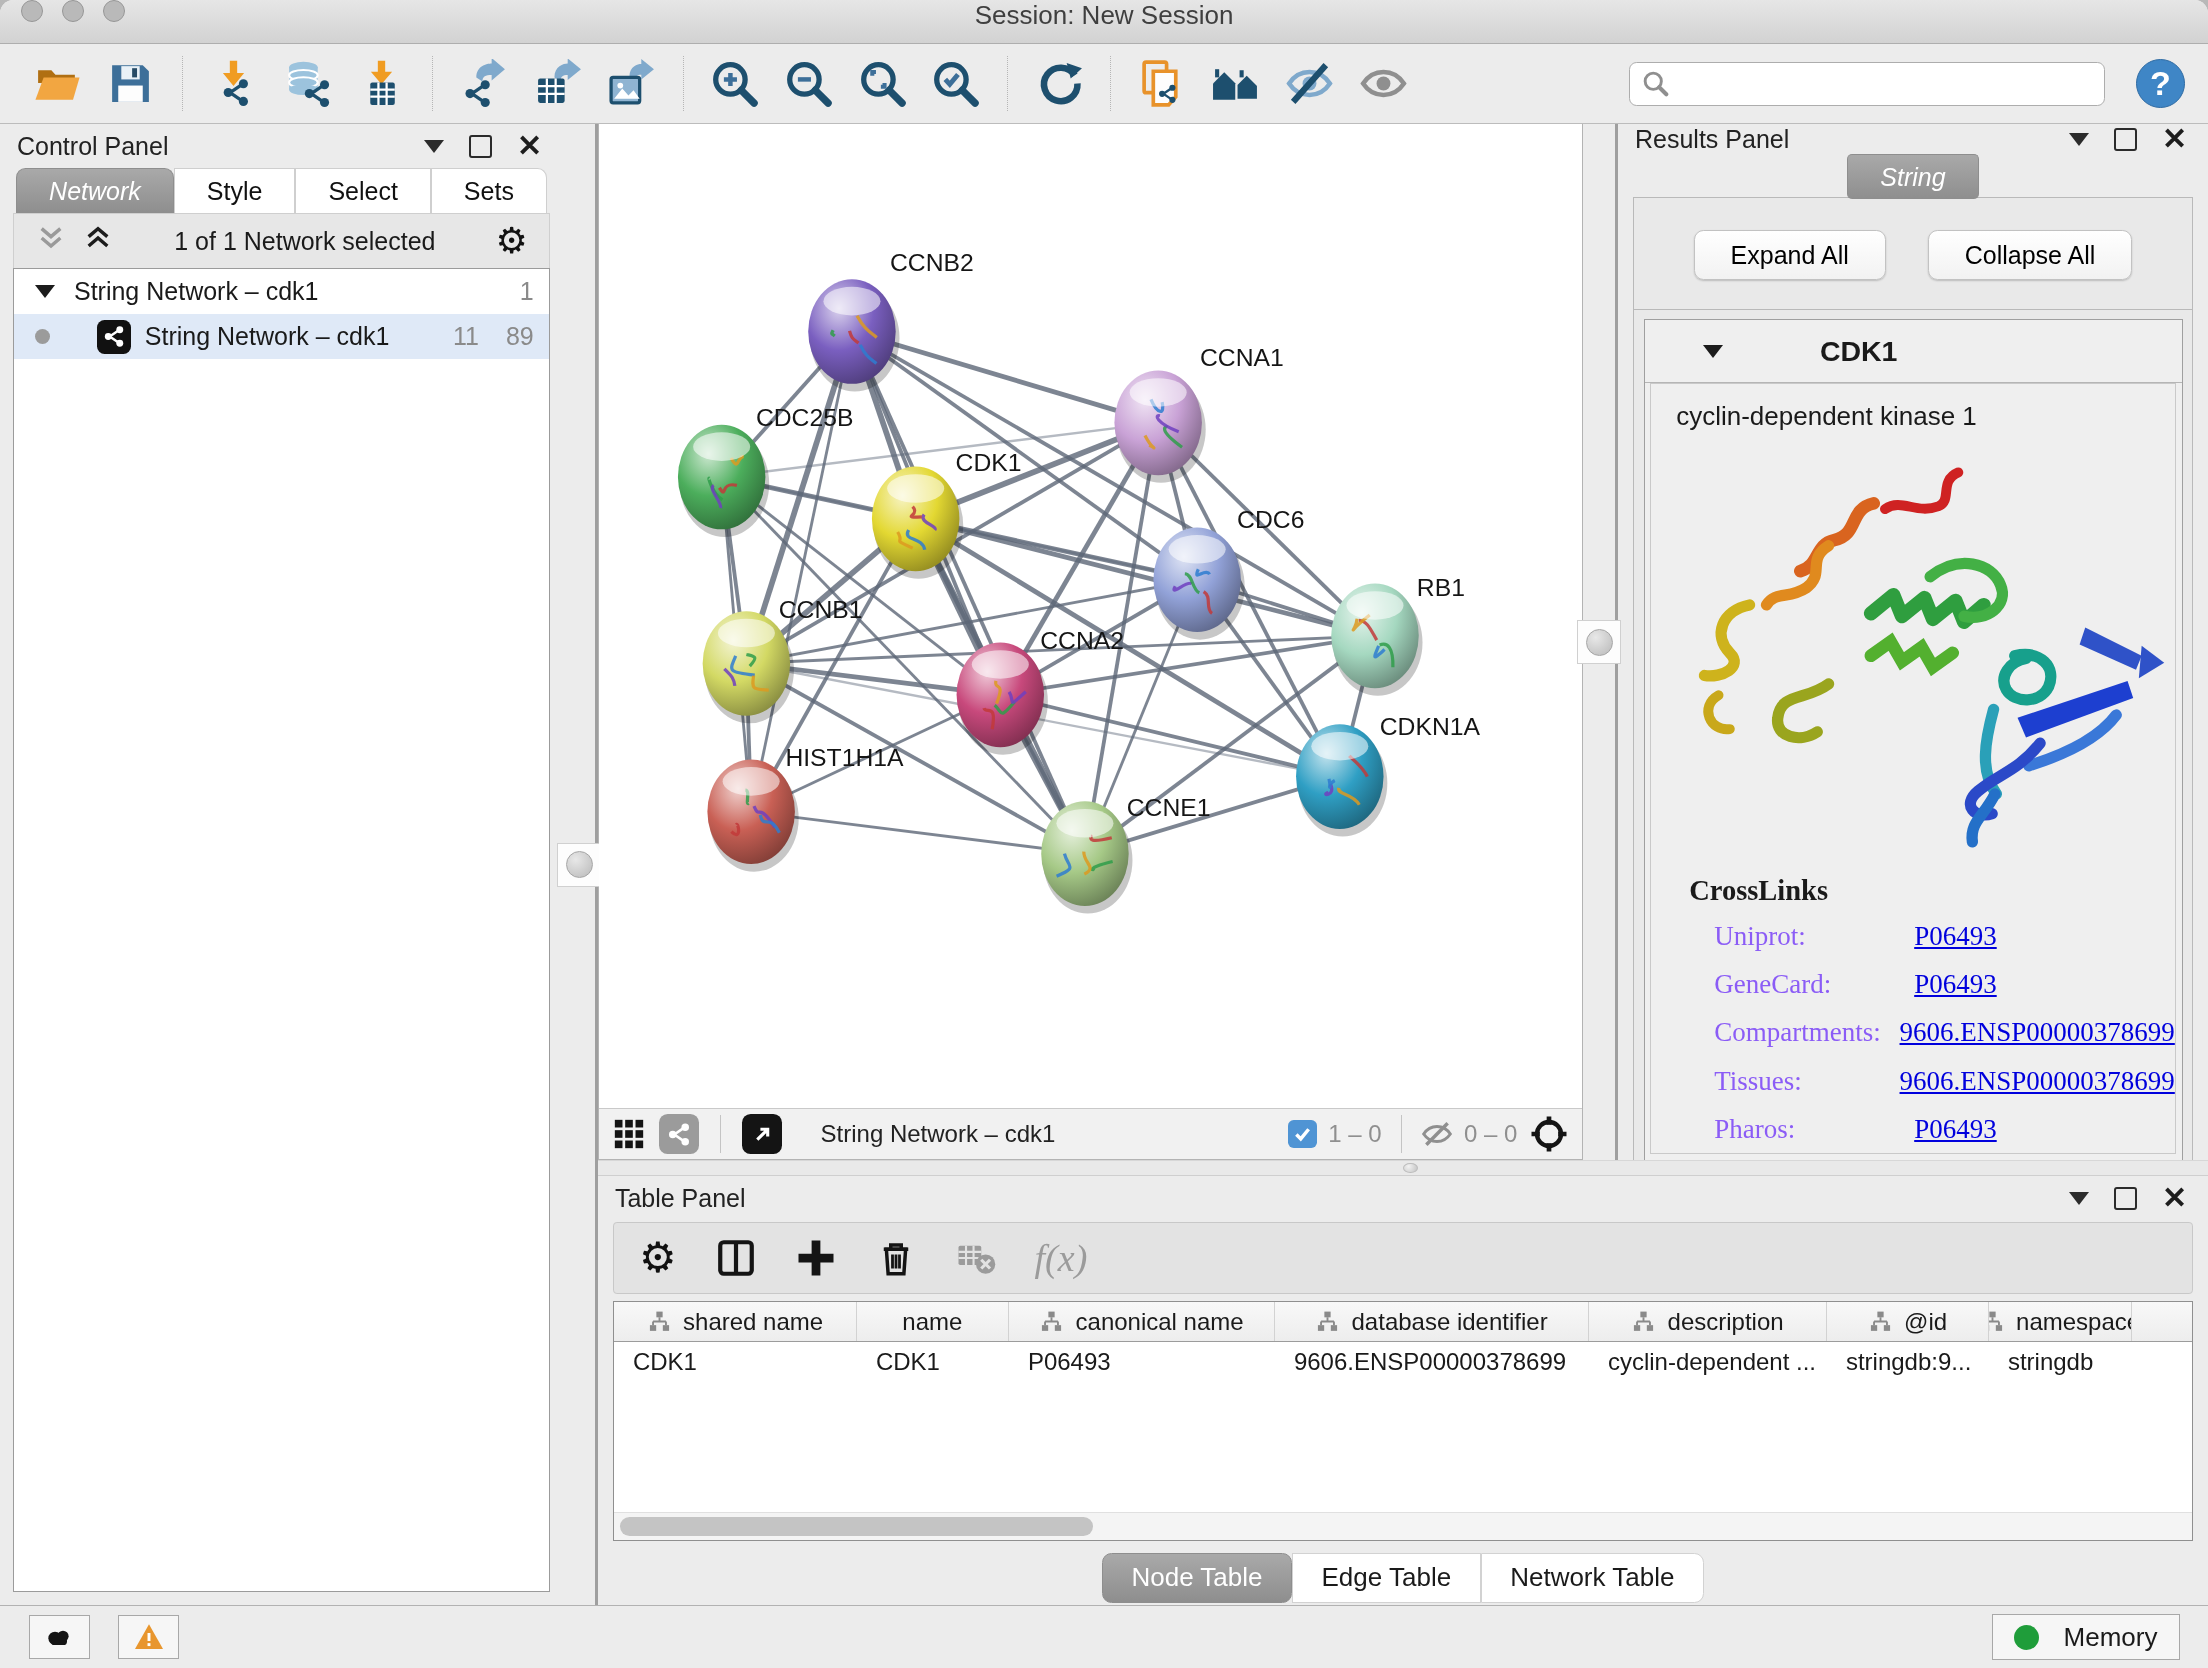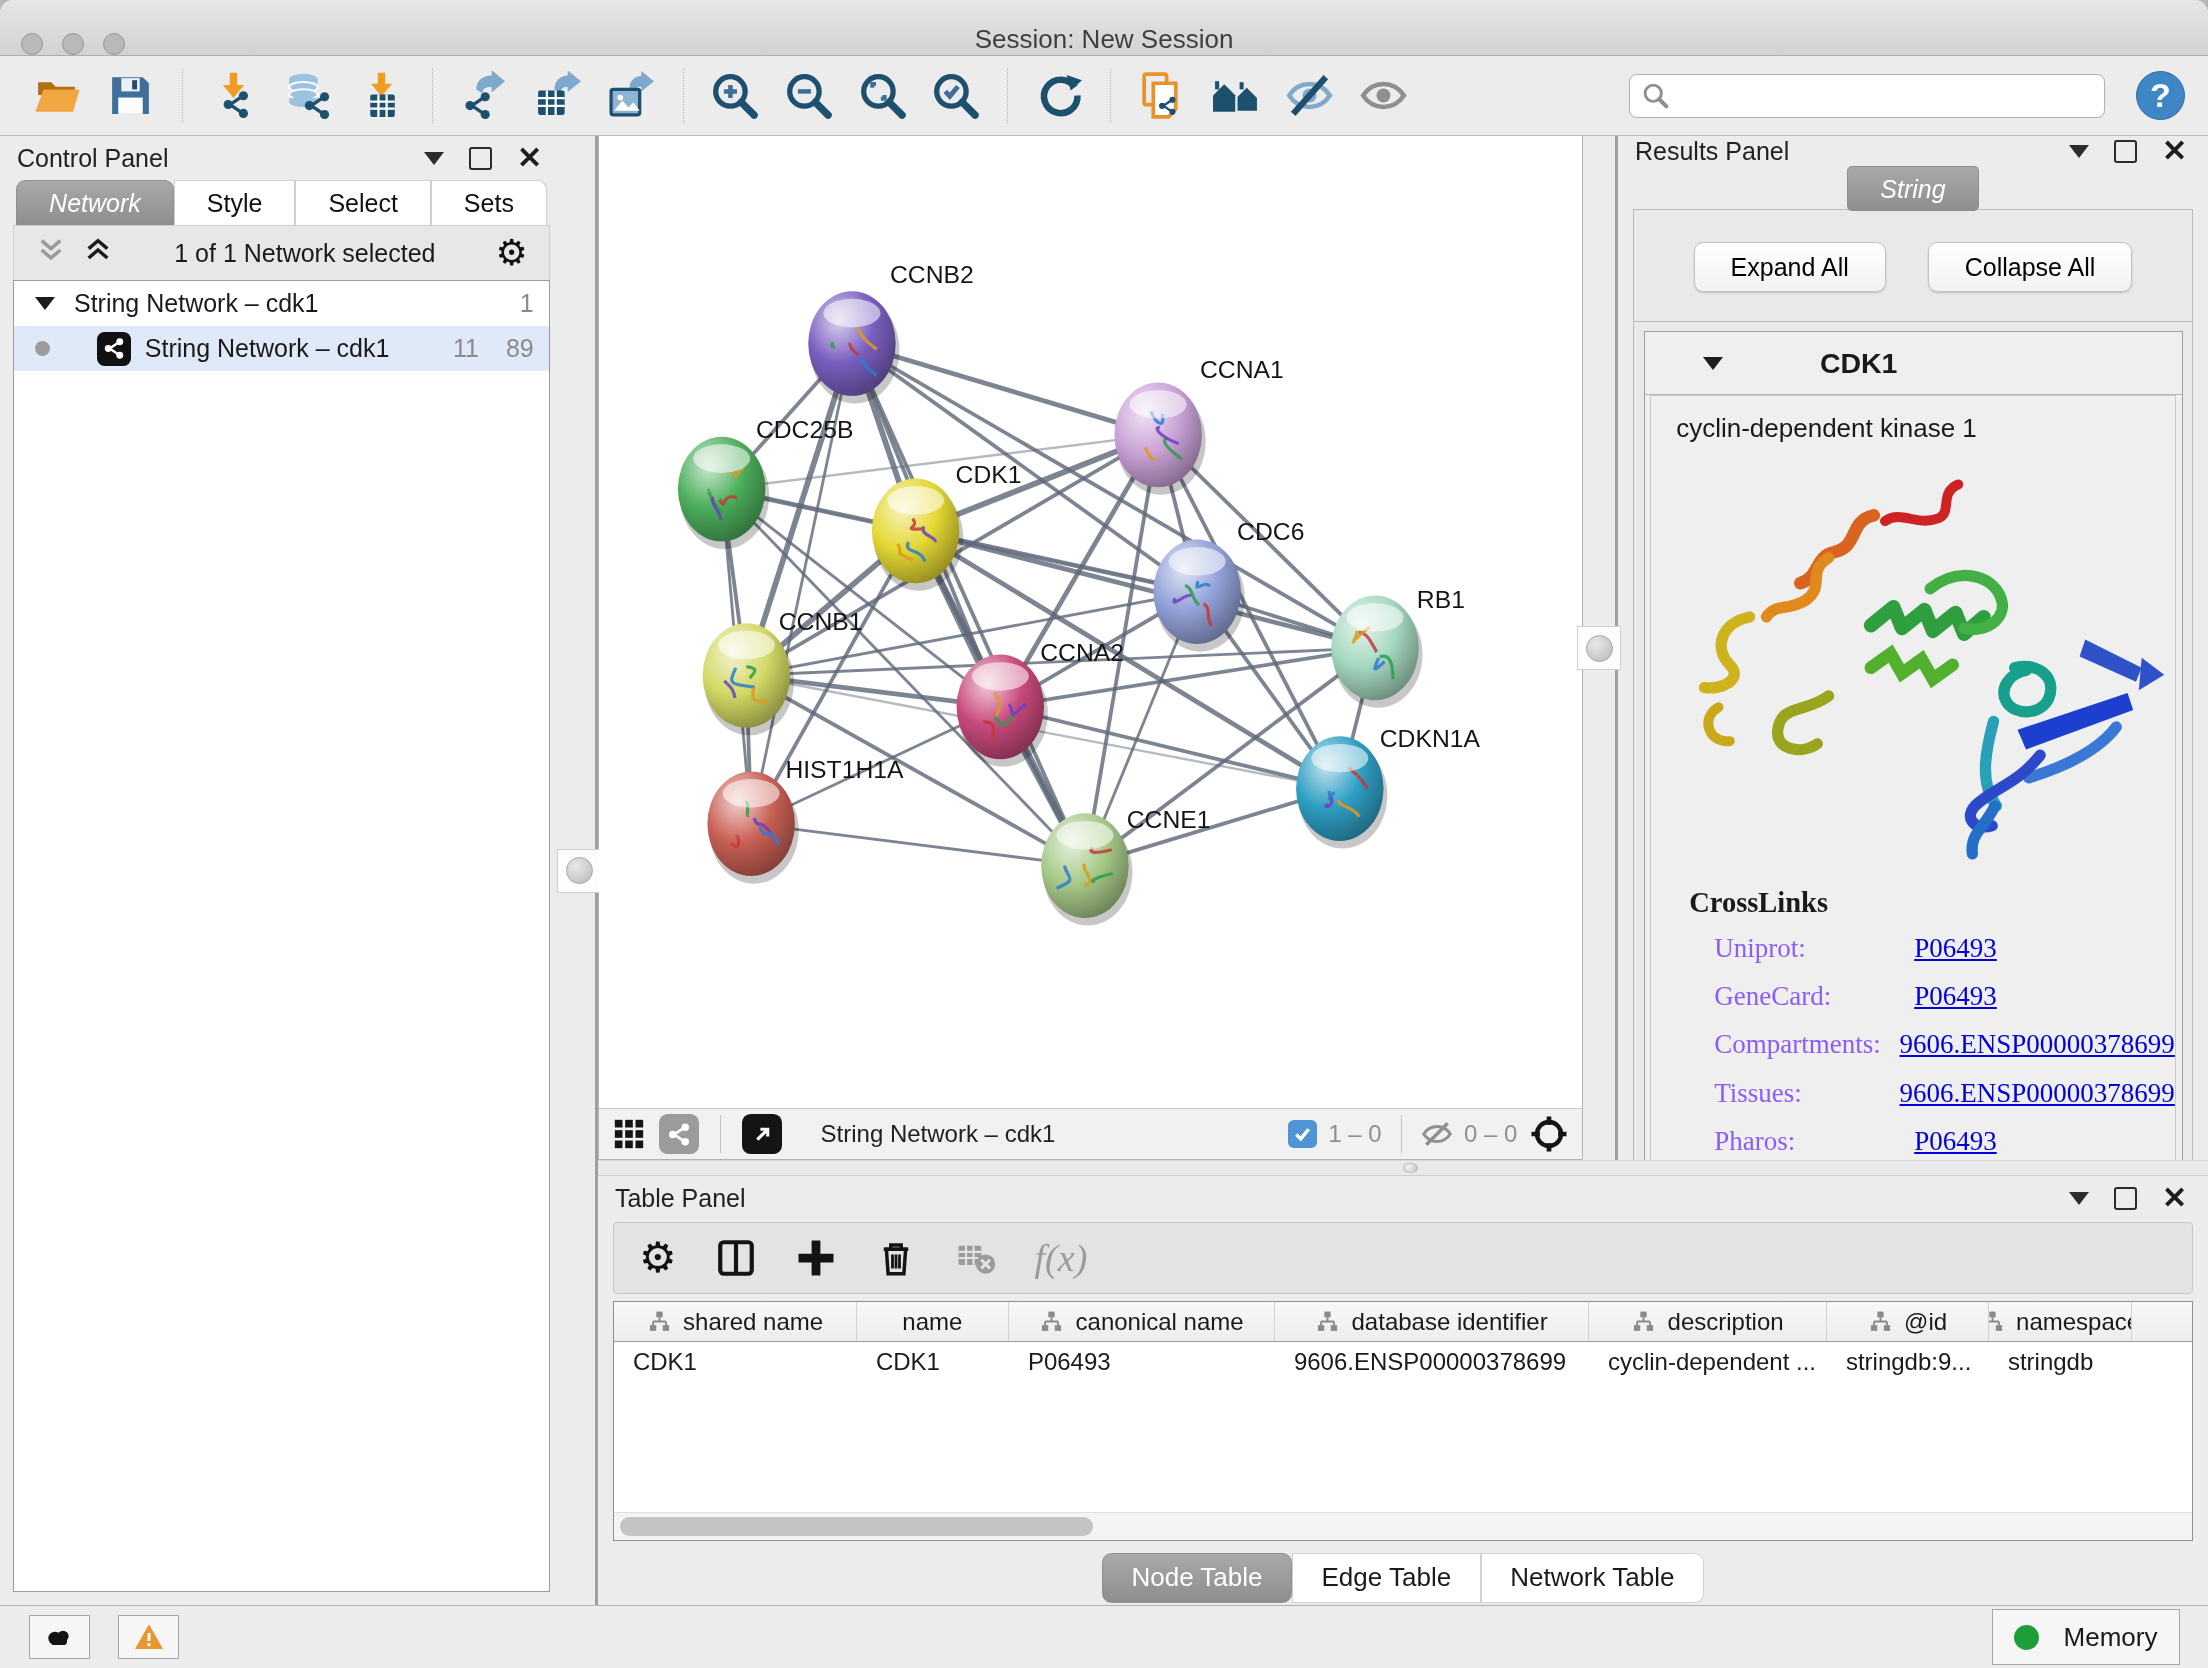--- a/index.html
+++ b/index.html
@@ -2,22 +2,22 @@
 <html style="font-size:15px"><head>
 <meta charset="utf-8">
 <style>
   * { margin:0; padding:0; box-sizing:border-box; }
   html,body { background:#b8b8b8; }
   body { font-family:"Liberation Sans", sans-serif; color:#1a1a1a; }
   .window { width:2208px; height:1668px; background:#ececec; position:relative;
             border-radius:13.3px 13.3px 0 0; overflow:hidden; display:flex; flex-direction:column; }
 
   
-  .titlebar { height:56px; background:linear-gradient(#e6e6e6,#d2d2d2); border-bottom:1px solid #aeaeae;
-              display:flex; align-items:flex-end; position:relative; flex:0 0 auto; }
+  .titlebar { height:44px; background:linear-gradient(#e6e6e6,#d2d2d2); border-bottom:1px solid #aeaeae;
+              display:flex; align-items:flex-start; position:relative; flex:0 0 auto; }
   .traffic { display:flex; gap:19px; margin-left:21px; }
   .tl { width:22px; height:22px; border-radius:50%; background:#b9b9b9; border:1px solid #979797; }
   .win-title { position:absolute; left:0; right:0; text-align:center; font-size:26px; color:#3f3f3f; }
 
   
   .toolbar { height:80px; background:#ececec; border-bottom:1px solid #bcbcbc; display:flex;
              align-items:center; padding:0 23px; gap:5.7px; flex:0 0 auto; }
   .tbtn { width:68px; height:67px; display:flex; align-items:center; justify-content:center; border-radius:5.7px; }
   .tbtn svg { width:49px; height:49px; }
   .tsep { width:0; height:55px; border-left:1.9px dotted #b5b5b5; margin:0 11.4px; }
@@ -120,21 +120,21 @@
   .tp-tabs { display:flex; justify-content:center; margin-top:11.4px; }
   .btab { font-size:26px; padding:8.6px 28.5px; background:#fff; border:1px solid #d2d2d2; }
   .btab:first-child { border-radius:9.5px 0 0 9.5px; }
   .btab:last-child { border-radius:0 9.5px 9.5px 0; }
   .btab.active { background:linear-gradient(#a9a9a9,#8e8e8e); color:#fff; border-color:#8e8e8e; border-radius:9.5px; }
 
   
   .statusbar { height:63px; background:#ececec; border-top:1px solid #b2b2b2; display:flex; align-items:center; padding:0 28.5px; gap:28.5px; flex:0 0 auto; }
   .sbtn { width:61px; height:44px; background:#f6f6f6; border:1px solid #a8a8a8; display:flex; align-items:center; justify-content:center; }
   .sbtn svg { width:32px; height:32px; }
-  .membtn { margin-left:auto; height:56px; background:#f6f6f6; border:1px solid #a8a8a8; display:flex; align-items:center;
+  .membtn { margin-left:auto; height:46px; background:#f6f6f6; border:1px solid #a8a8a8; display:flex; align-items:center;
             gap:25px; padding:0 21px; font-size:26px; }
   .memdot { width:25px; height:25px; border-radius:50%; }
   .hidden-defs { position:absolute; width:0; height:0; overflow:hidden; }
 </style>
 </head>
 <body>
 
 <svg class="hidden-defs" xmlns="http://www.w3.org/2000/svg">
   <defs>
     <g id="sym-share">

